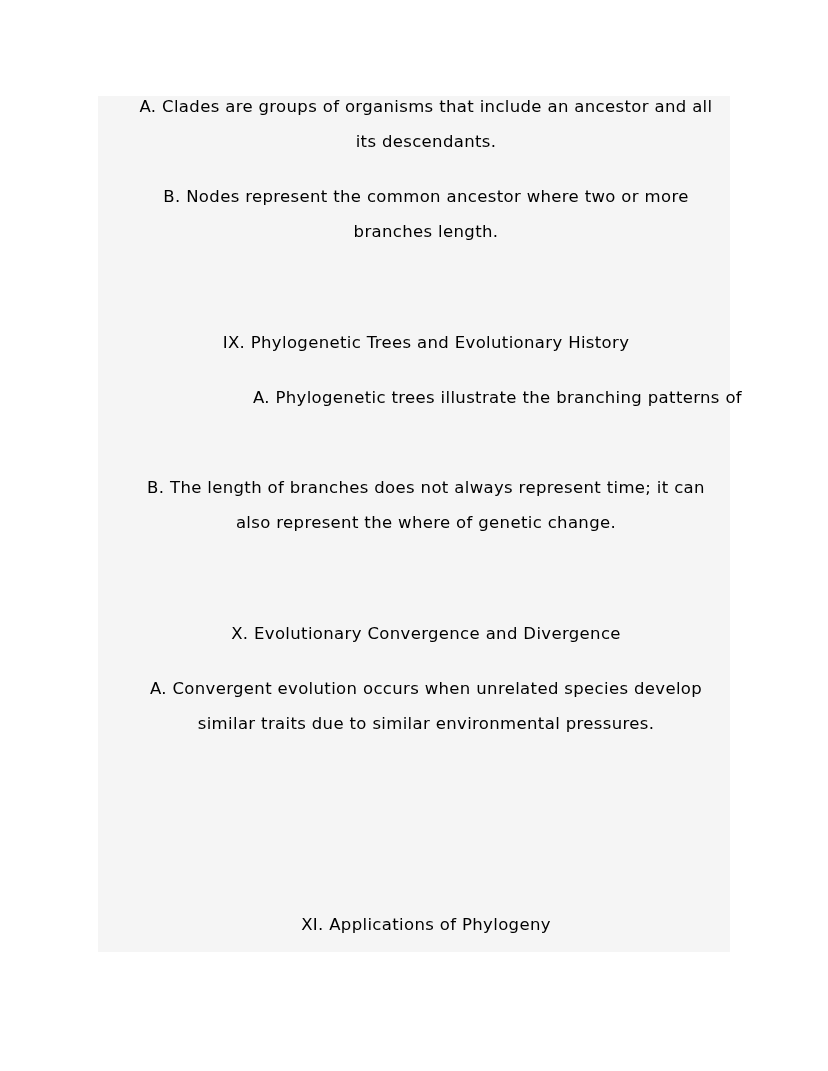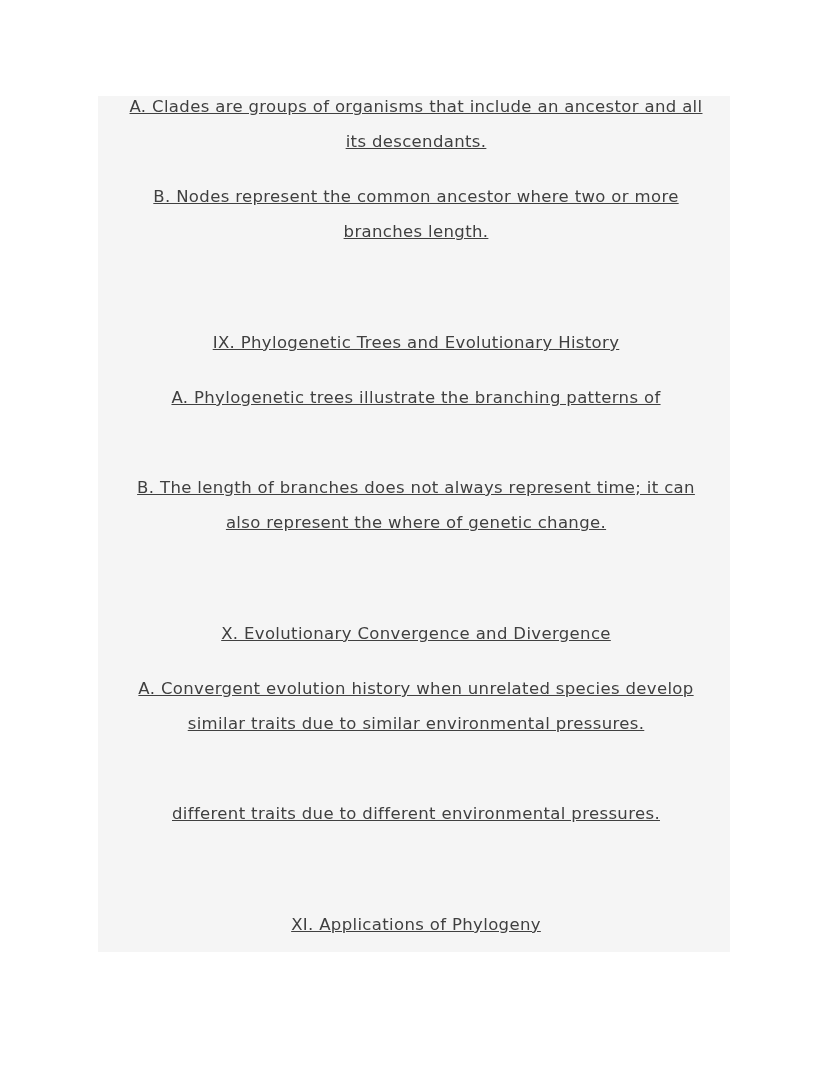--- a/index.html
+++ b/index.html
@@ -16,52 +16,50 @@
     .content-box {
       position: absolute;
       left: 98px;
       top: 96px;
       width: 632px;
       height: 856px;
       background: #f5f5f5;
     }
     .line {
       position: absolute;
-      left: 2px;
+      left: 12px;
       width: 632px;
       text-align: center;
       font-family: "DejaVu Sans", sans-serif;
       font-size: 16.5px;
       letter-spacing: 0.35px;
-      color: #404040;
+      color: #000000;
       white-space: nowrap;
       line-height: 20px;
-      text-decoration: underline;
     }
   </style>
 </head>
 <body>
 
 <div class="content-box">
 
   <div class="line" style="top:1px;">A. Clades are groups of organisms that include an ancestor and all</div>
   <div class="line" style="top:36px;">its descendants.</div>
 
   <div class="line" style="top:91px;">B. Nodes represent the common ancestor where two or more</div>
   <div class="line" style="top:126px;">branches length.</div>
 
   <div class="line" style="top:237px;">IX. Phylogenetic Trees and Evolutionary History</div>
 
-  <div class="line" style="top:292px;">A. Phylogenetic trees illustrate the branching patterns of</div>
+  <div class="line" style="top:292px;text-align:right;">A. Phylogenetic trees illustrate the branching patterns of</div>
 
   <div class="line" style="top:382px;">B. The length of branches does not always represent time; it can</div>
   <div class="line" style="top:417px;">also represent the where of genetic change.</div>
 
   <div class="line" style="top:528px;">X. Evolutionary Convergence and Divergence</div>
 
-  <div class="line" style="top:583px;">A. Convergent evolution history when unrelated species develop</div>
+  <div class="line" style="top:583px;">A. Convergent evolution occurs when unrelated species develop</div>
   <div class="line" style="top:618px;">similar traits due to similar environmental pressures.</div>
 
-  <div class="line" style="top:708px;">different traits due to different environmental pressures.</div>
 
   <div class="line" style="top:819px;">XI. Applications of Phylogeny</div>
 
 </div>
 
 </body></html>

